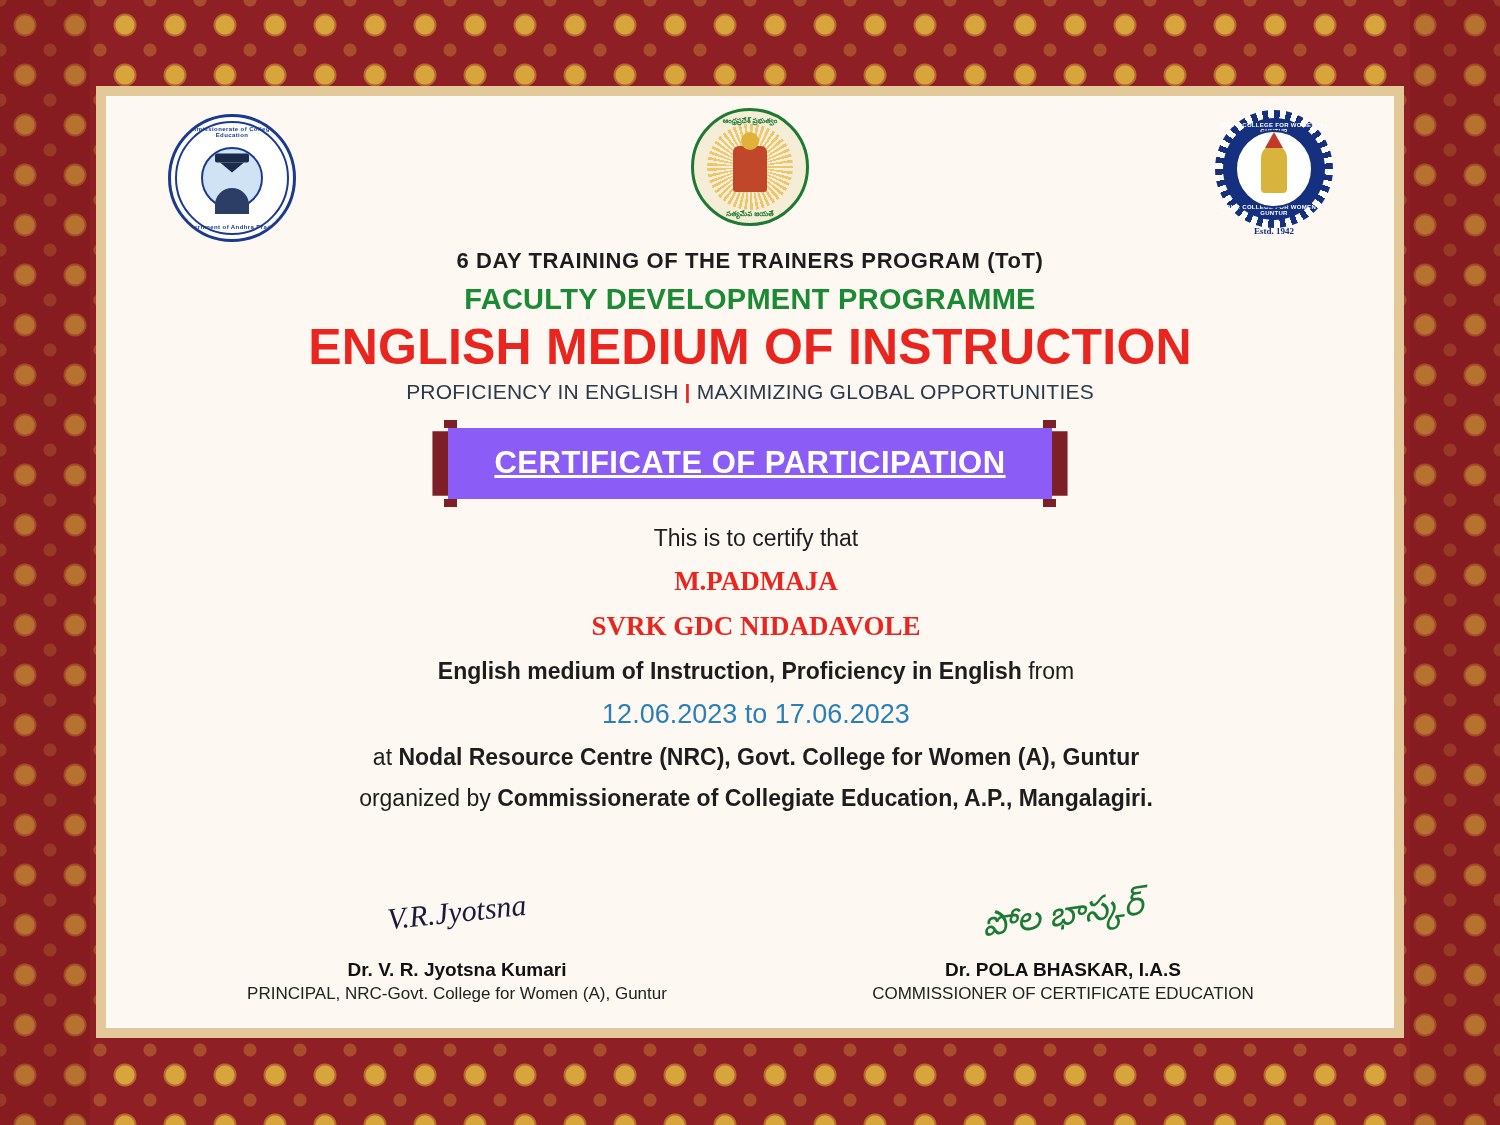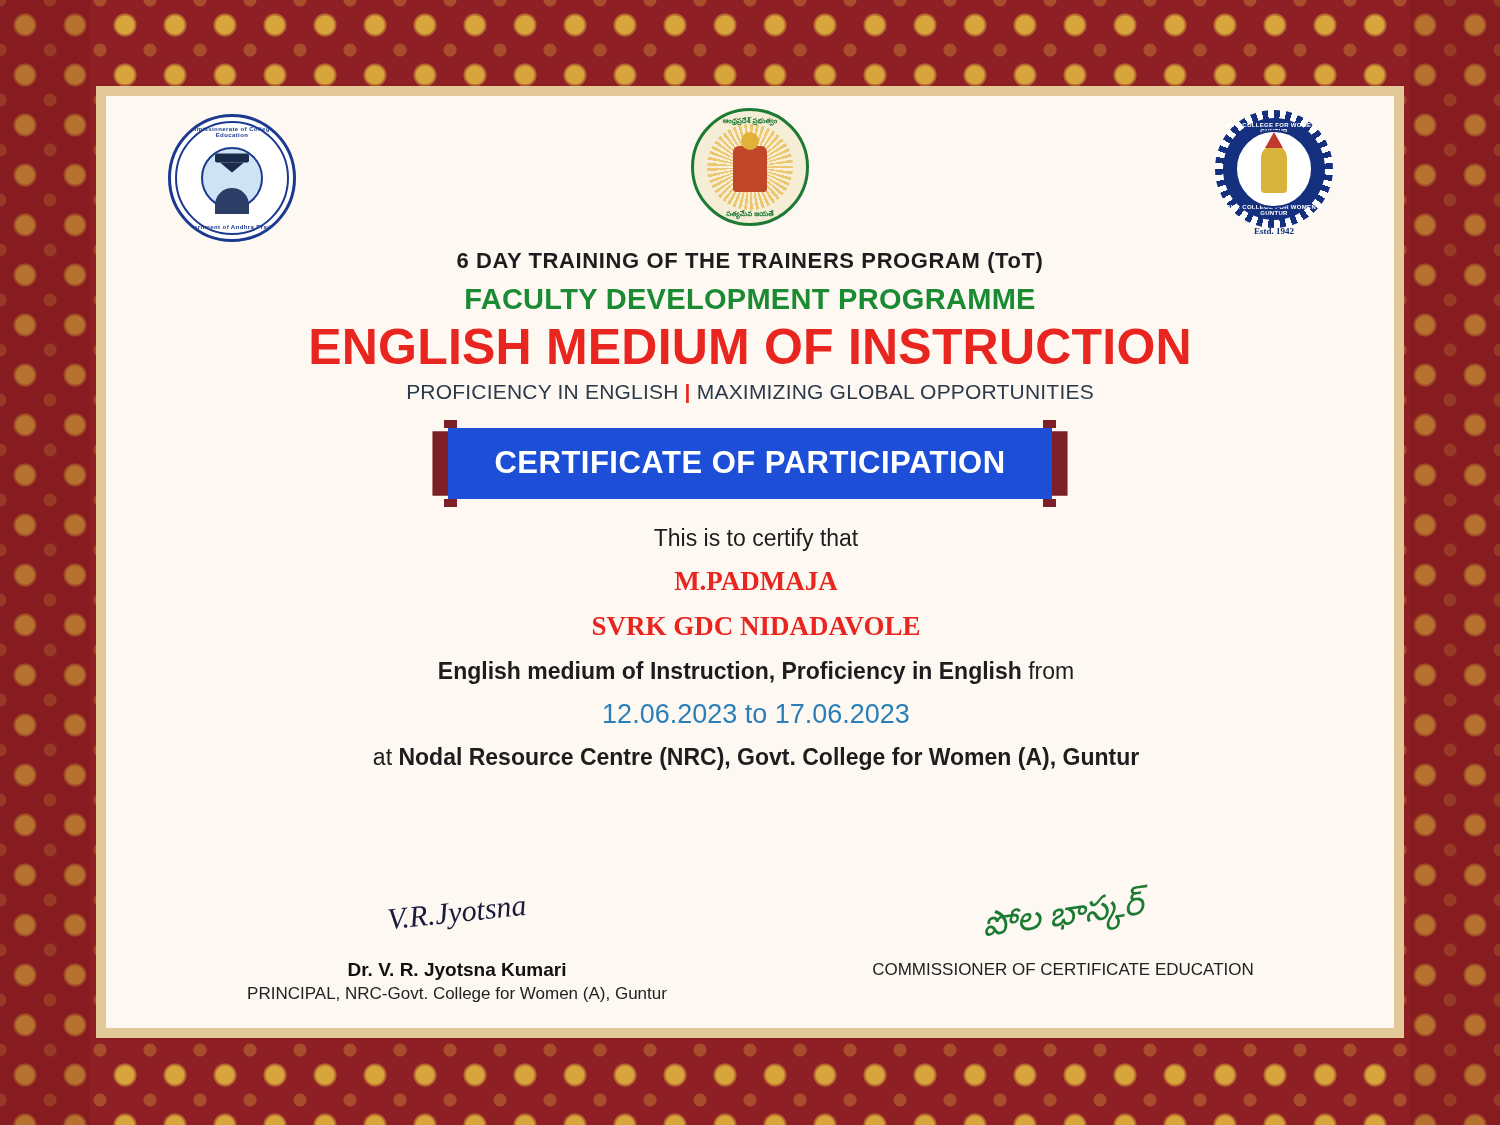--- a/index.html
+++ b/index.html
@@ -204,27 +204,28 @@
     font-size: 21px; color: #2b3a4a; margin-top: 6px; letter-spacing: .2px;
   }
   .h-sub .bar { color: #e8251f; font-weight: bold; }
 
   
   .banner-wrap {
     display: flex; justify-content: center; margin-top: 24px;
   }
   .banner {
     position: relative;
-    background: #1d4ed8;
+    background: #8b5cf6;
     color: #ffffff;
     font-size: 31px;
     font-weight: bold;
     letter-spacing: .5px;
     padding: 17px 46px 18px;
     text-align: center;
+    text-decoration: underline;
   }
   .banner::before, .banner::after {
     content: "";
     position: absolute;
     top: -7px;
     bottom: -7px;
     width: 16px;
     background:
       linear-gradient(#7d1f26,#7d1f26) 0 0/100% 100% no-repeat;
     clip-path: polygon(0 12%, 100% 12%, 100% 88%, 0 88%);
@@ -357,36 +358,40 @@
         <div class="line certify">This is to certify that</div>
         <div class="line recipient">M.PADMAJA</div>
         <div class="line college">SVRK GDC NIDADAVOLE</div>
         <div class="line course">
           <b>English medium of Instruction, Proficiency in English</b><span> from</span>
         </div>
         <div class="line dates">12.06.2023 to 17.06.2023</div>
         <div class="line venue">
           <span>at </span><b>Nodal Resource Centre (NRC), Govt. College for Women (A), Guntur</b>
         </div>
+        <div class="line organizer">
+          <span>organized by </span><b>Commissionerate of Collegiate Education, A.P., Mangalagiri.</b>
+        </div>
       </div>
 
       <div class="signatures">
 
         <div class="sig-block sig-left">
           <div class="sig-img">
             <span class="sig-script">V.R.Jyotsna</span>
           </div>
           <div class="sig-name">Dr. V. R. Jyotsna Kumari</div>
           <div class="sig-role">PRINCIPAL, NRC-Govt. College for Women (A), Guntur</div>
         </div>
 
         <div class="sig-block sig-right">
           <div class="sig-img">
             <span class="sig-script green">పోల భాస్కర్</span>
           </div>
+          <div class="sig-name">Dr. POLA BHASKAR, I.A.S</div>
           <div class="sig-role">COMMISSIONER OF CERTIFICATE EDUCATION</div>
         </div>
 
       </div>
 
     </div>
   </div>
 </div>
 
 </body></html>

